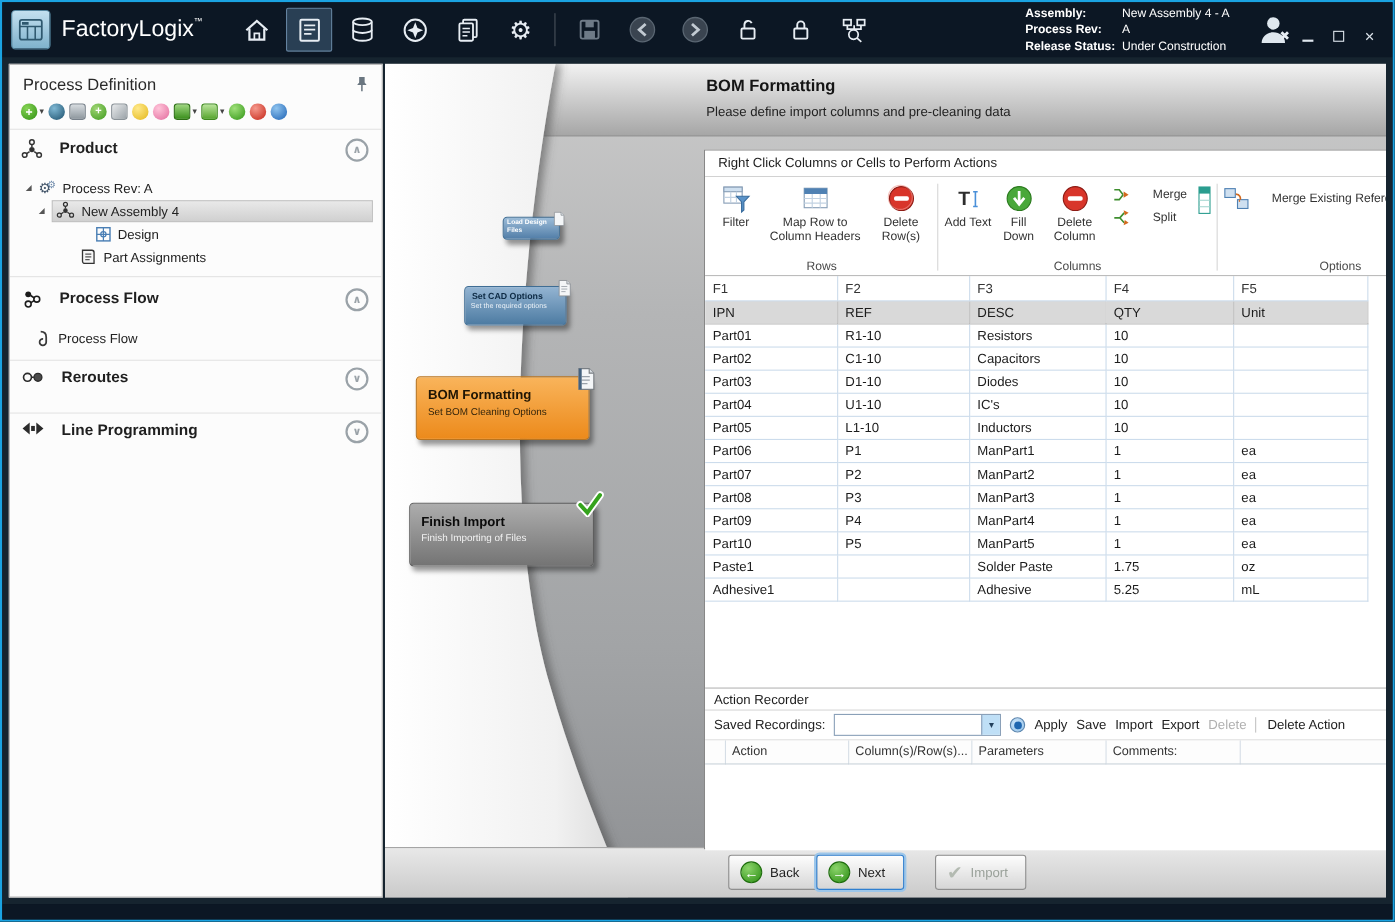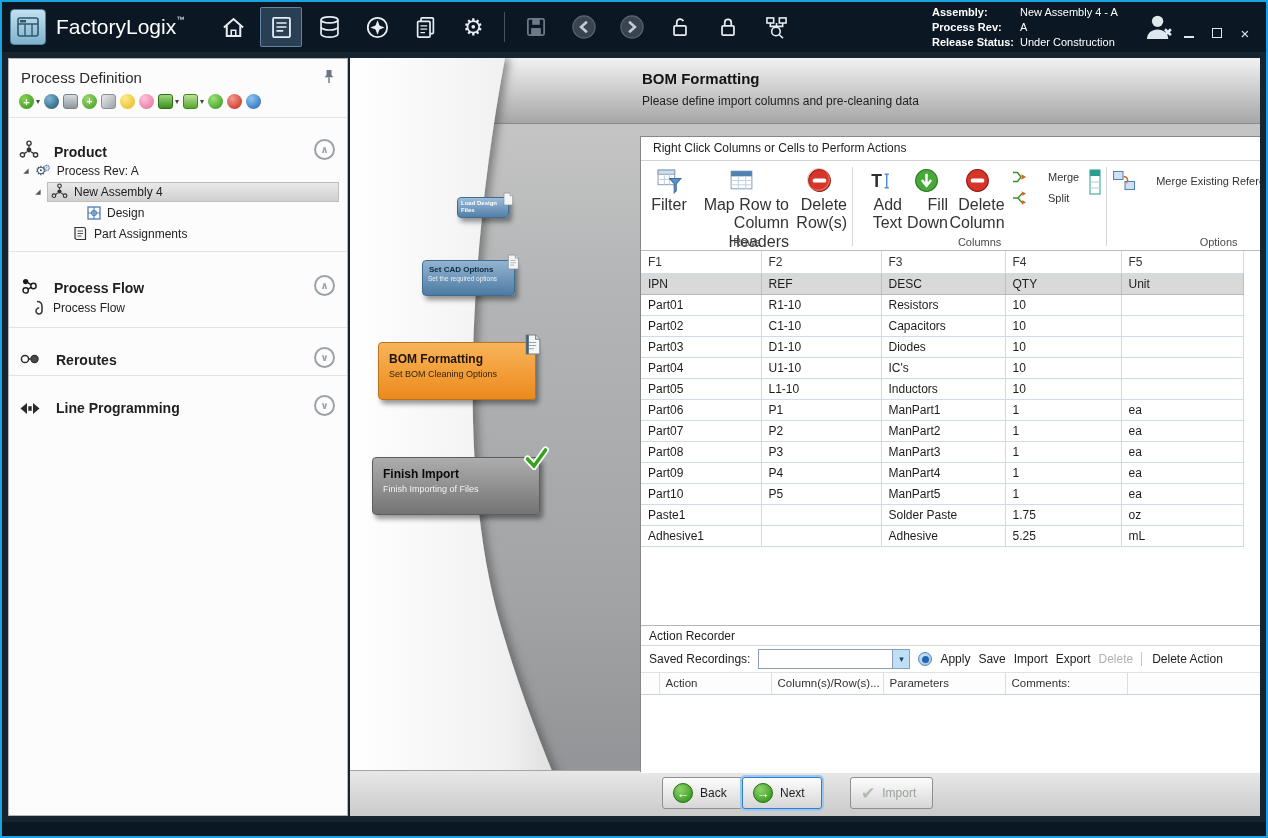--- a/index.html
+++ b/index.html
@@ -40,21 +40,21 @@
 .chip-sync{background:radial-gradient(circle at 35% 30%,#9ed573,#3f9a1e);font-weight:bold;}
 .chip-tool{background:linear-gradient(135deg,#e8eaec,#9aa2a8);border:1px solid #8a9298;}
 .chip-lemon{background:radial-gradient(circle at 35% 30%,#ffe98a,#e3b71a);}
 .chip-flower{background:radial-gradient(circle at 35% 30%,#ffc4d9,#e2699c);}
 .chip-export{background:linear-gradient(#9fd780,#3a8f1c);border:1px solid #2c7013;}
 .chip-views{background:linear-gradient(#b9e49b,#57a52e);border:1px solid #3d8a1c;}
 .chip-g{background:radial-gradient(circle at 35% 30%,#9fe07a,#2f9413);}
 .chip-r{background:radial-gradient(circle at 35% 30%,#f5998d,#c52517);}
 .chip-b{background:radial-gradient(circle at 35% 30%,#8fc4ef,#1d62b4);}
 .caret{font-size:8px;color:#444;margin-left:-2px;}
-.sec-row{display:flex;align-items:flex-end;height:34px;padding-left:10px;position:relative;cursor:pointer;}
+.sec-row{display:flex;align-items:flex-start;height:34px;padding-left:10px;position:relative;cursor:pointer;}
 .sec-row .sec-label{font-size:14px;font-weight:bold;color:#1f1f1f;margin-left:9px;}
 .circ{position:absolute;right:12px;width:21px;height:21px;border:2px solid #9aa2a8;border-radius:50%;color:#9aa2a8;display:flex;align-items:center;justify-content:center;font-size:10px;font-weight:bold;cursor:pointer;}
 .tree-row{display:flex;align-items:center;height:21px;font-size:12px;color:#222;cursor:pointer;}
 .expander{width:10px;font-size:7px;color:#555;margin-right:4px;text-align:center;flex:0 0 auto;}
 .ticon-s{margin-right:6px;display:inline-flex;flex:0 0 auto;}
 .asm-high{flex:1;display:flex;align-items:center;height:20px;margin-right:8px;padding-left:3px;background:linear-gradient(#e9e9e9,#d0d0d0);border:1px solid #bdbdbd;}
 .sb-sep{border-top:1px solid #e3e3e3;margin:7px 0 0 0;}
 .gearg{font-size:13px;color:#44566a;line-height:1;}
 .gearg2{font-size:9px;color:#6a87a8;margin-left:-4px;line-height:1;}
 
@@ -83,21 +83,21 @@
 #panel{position:absolute;left:290px;top:78px;width:692px;height:636px;background:#fff;border:1px solid #878787;z-index:4;}
 .gridhint{height:24px;line-height:23px;padding-left:12px;font-size:12px;color:#1d1d1d;border-bottom:1px solid #d2d2d2;background:#fff;}
 .gtoolbar{position:relative;height:90px;display:flex;align-items:stretch;padding:4px 6px 0 6px;border-bottom:1px solid #bcbcbc;background:#fff;}
 .tgroup{position:relative;display:flex;flex-direction:column;padding-bottom:15px;}
 .titems{display:flex;align-items:flex-start;gap:2px;flex:1;}
 .titem{display:flex;flex-direction:column;align-items:center;width:48px;padding-top:2px;cursor:pointer;}
 .titem.w96{width:96px;}
 .titem.w56{width:56px;}
 .titem.w44{width:44px;}
 .titem.w52{width:54px;}
-.tlabel{font-size:16px;color:#333;text-align:right;line-height:1.15;margin-top:2px;}
+.tlabel{font-size:11px;color:#333;text-align:center;line-height:1.15;margin-top:2px;}
 .tcaption{position:absolute;bottom:2px;left:0;right:0;text-align:center;font-size:11px;color:#4a4a4a;}
 .gsep{width:1px;background:#d6d6d6;margin:2px 5px 4px 5px;}
 .tstack{display:flex;flex-direction:column;gap:5px;padding-top:4px;margin-left:6px;}
 .trow{display:flex;align-items:center;gap:20px;cursor:pointer;}
 .tlabel-inline{font-size:11px;color:#333;white-space:nowrap;}
 .sicon{display:inline-flex;flex:0 0 auto;}
 .mini-scroll{position:absolute;right:5px;top:8px;width:11px;height:32px;border:1px solid #9fb8cc;background:linear-gradient(#eaf3fa,#c9dff0);display:flex;justify-content:center;padding-top:2px;cursor:pointer;}
 .msarrow{width:0;height:0;border-left:3px solid transparent;border-right:3px solid transparent;border-bottom:4px solid #3a6d9e;}
 
 .gridwrap{height:374px;overflow:hidden;background:#fff;}

